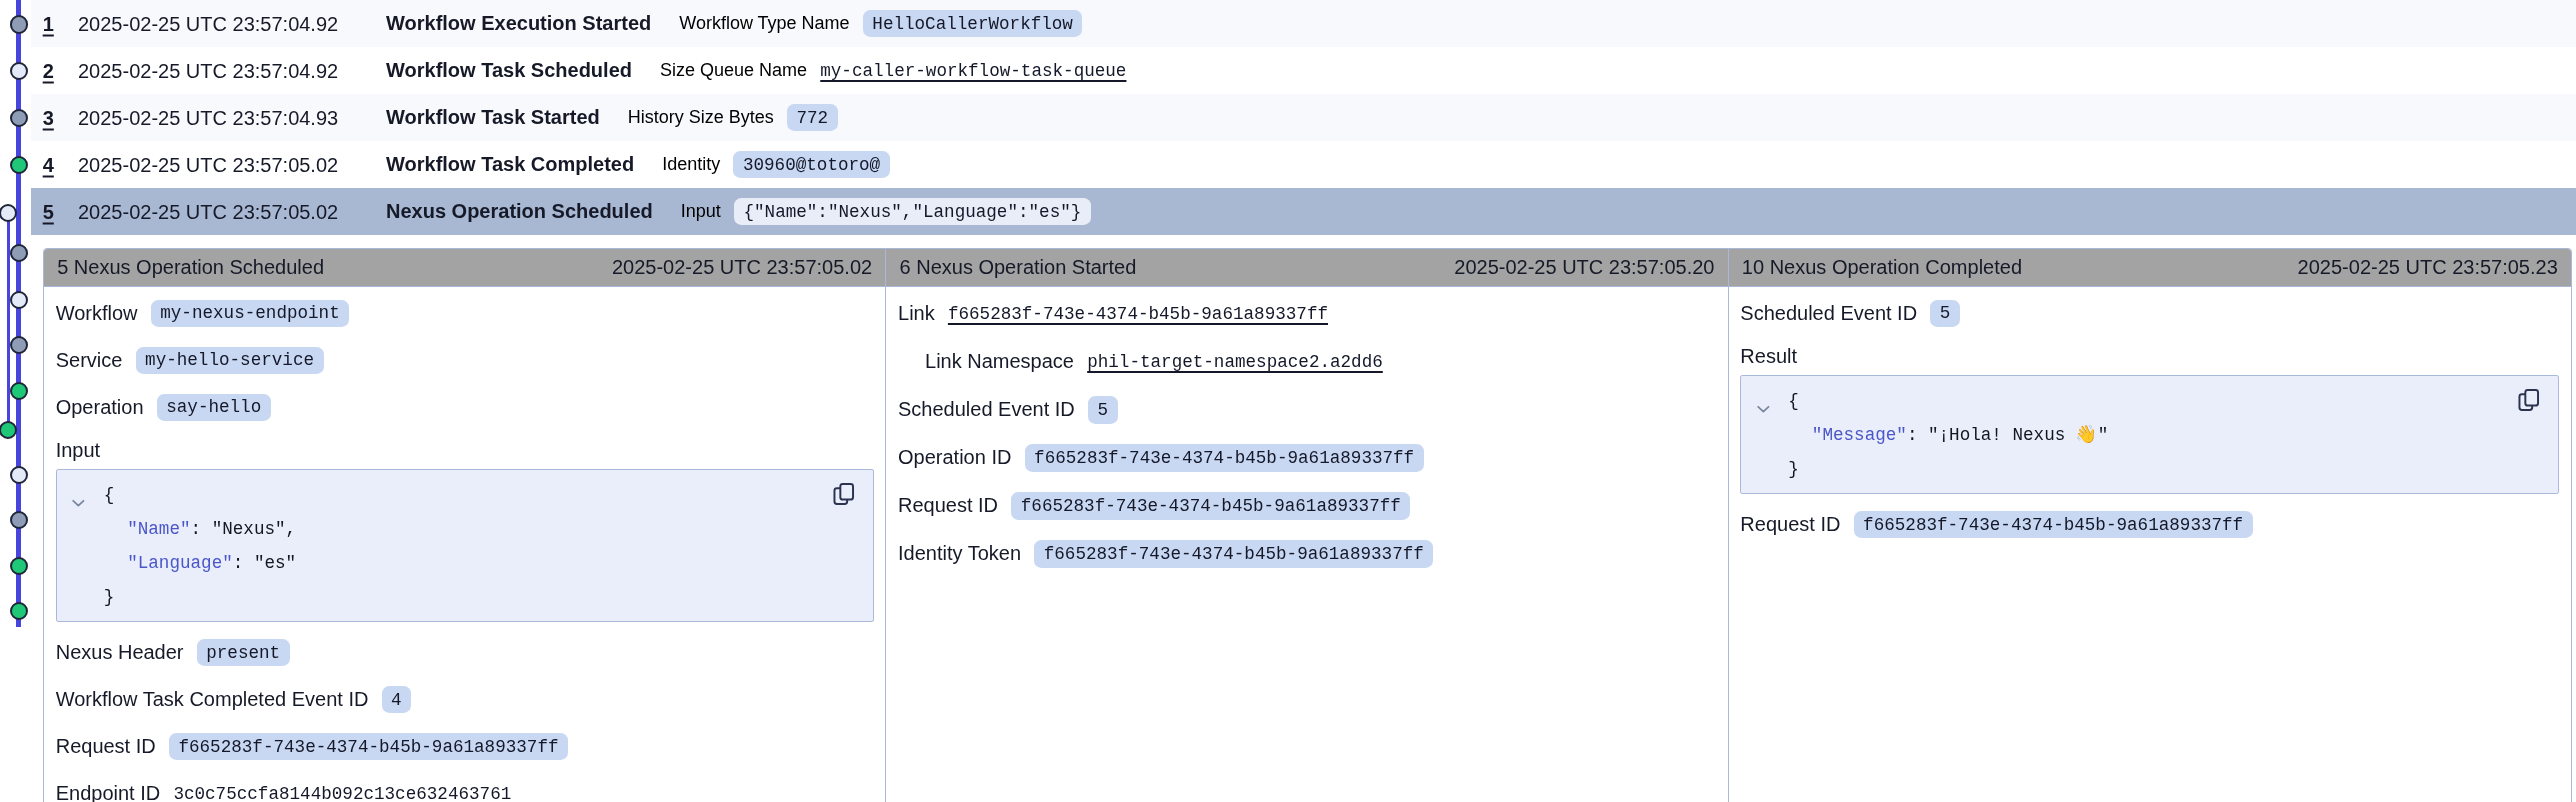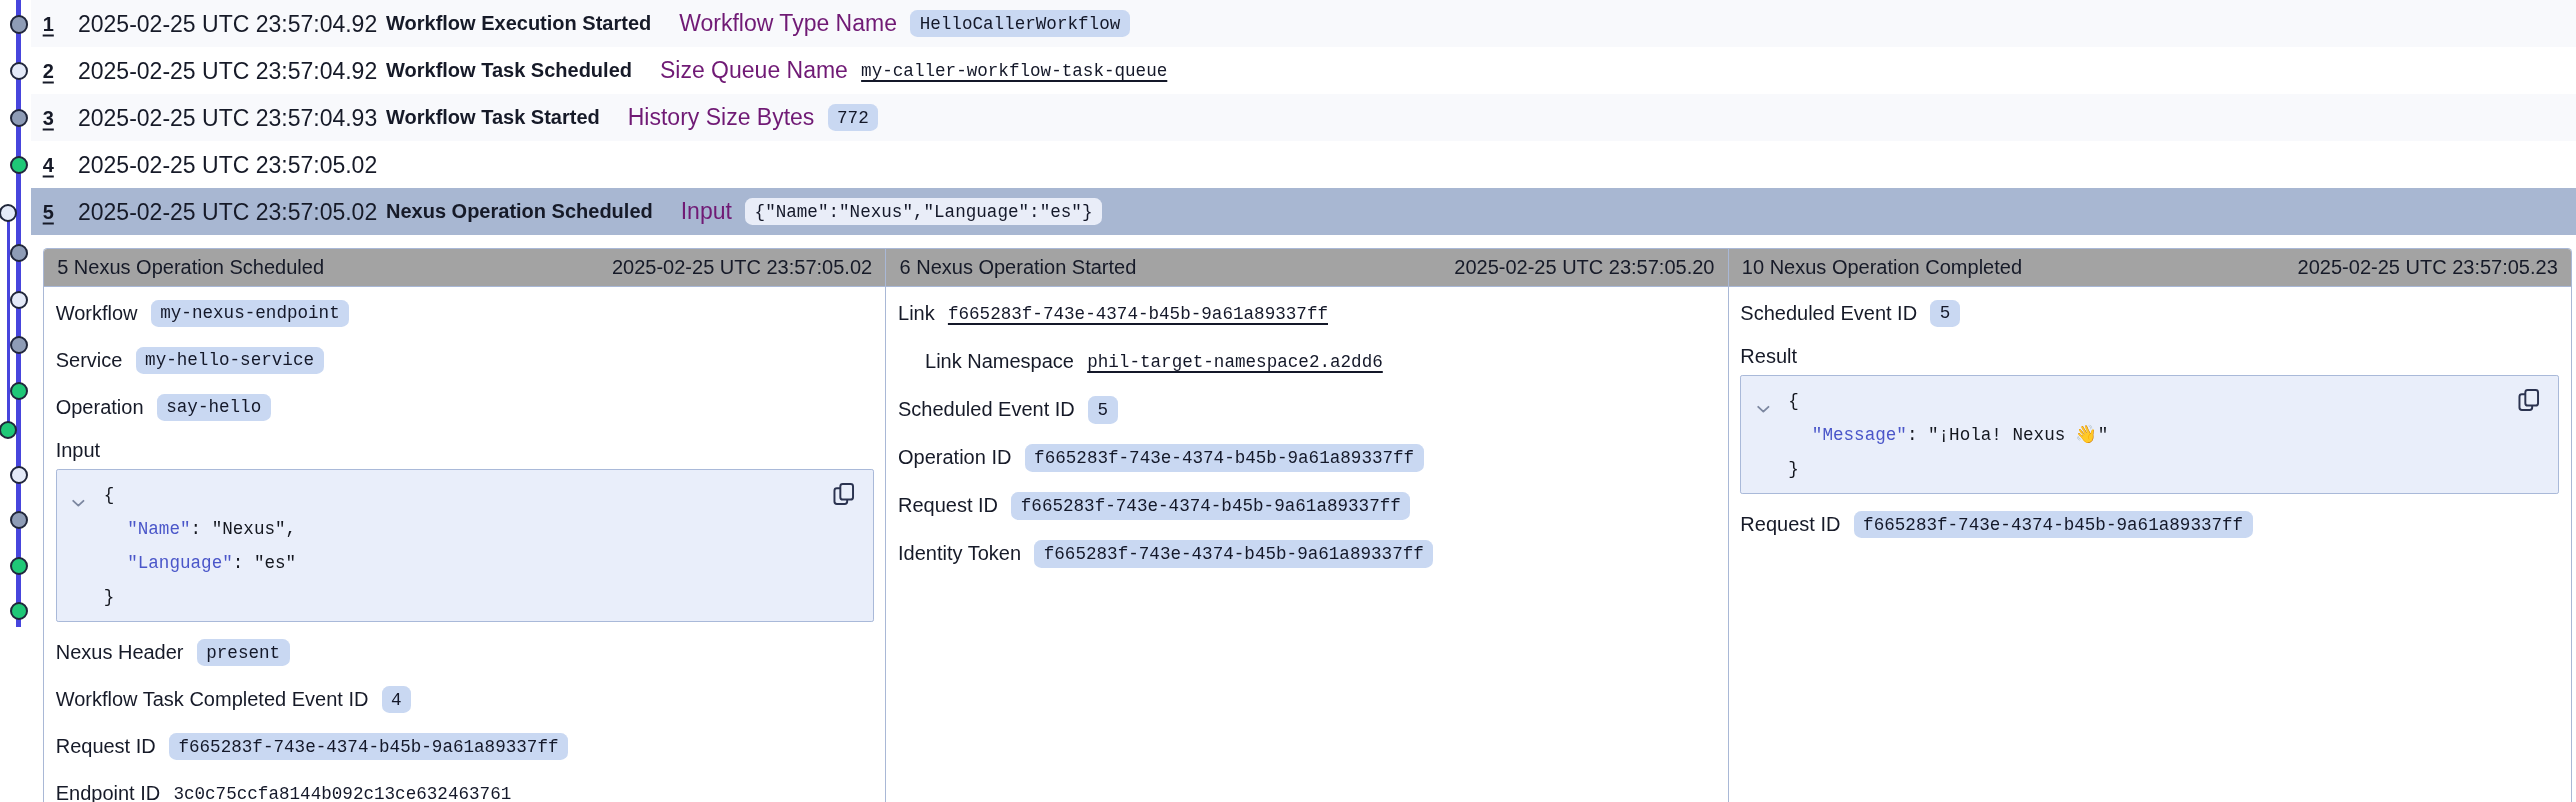--- a/index.html
+++ b/index.html
@@ -25,28 +25,28 @@
     position:absolute; left:31px; width:2545px; height:47px; cursor:pointer;
   }
   .row-bg-a { background:#f8f9fc; }
   .row-bg-b { background:#ffffff; }
   .row-selected { background:#a8b7d2; }
   .num {
     position:absolute; left:11.7px; top:50%; transform:translateY(-50%);
     font-size:20px; font-weight:600; text-decoration:underline;
     text-underline-offset:4.4px; text-decoration-thickness:1.5px; cursor:pointer;
   }
-  .time { position:absolute; left:47px; top:50%; transform:translateY(-50%); font-size:23px; white-space:nowrap; }
+  .time { position:absolute; left:47px; top:50%; transform:translateY(-50%); font-size:20px; white-space:nowrap; }
   .rest {
     position:absolute; left:355px; top:0; height:47px;
     display:flex; align-items:center; gap:28px;
   }
   .ename { font-size:20px; font-weight:700; white-space:nowrap; }
   .pair  { display:flex; align-items:center; gap:13.2px; }
-  .dlabel { font-size:23px; color:#701a75; white-space:nowrap; }
+  .dlabel { font-size:18px; color:#000000; white-space:nowrap; }
 
   .badge {
     background:#c9d8f2; border-radius:7.3px; padding:3.7px 9.5px;
     font-family:"Liberation Mono", monospace; font-size:17.6px;
     white-space:nowrap; color:#141829;
   }
   .badge-light { background:#e9edf8; }
   .vlink {
     font-family:"Liberation Mono", monospace; font-size:17.6px; color:#141829;
     text-decoration:underline; text-underline-offset:4.4px; text-decoration-thickness:1.5px;
@@ -143,20 +143,27 @@
     <div class="pair">
       <span class="dlabel">History Size Bytes</span>
       <span class="badge">772</span>
     </div>
   </div>
 </div>
 
 <div class="event-row row-bg-b" style="top:141px;">
   <span class="num">4</span>
   <span class="time">2025-02-25 UTC 23:57:05.02</span>
+  <div class="rest">
+    <span class="ename">Workflow Task Completed</span>
+    <div class="pair">
+      <span class="dlabel">Identity</span>
+      <span class="badge">30960@totoro@</span>
+    </div>
+  </div>
 </div>
 
 <div class="event-row row-selected" style="top:188px;">
   <span class="num">5</span>
   <span class="time">2025-02-25 UTC 23:57:05.02</span>
   <div class="rest">
     <span class="ename">Nexus Operation Scheduled</span>
     <div class="pair">
       <span class="dlabel">Input</span>
       <span class="badge badge-light">{"Name":"Nexus","Language":"es"}</span>

